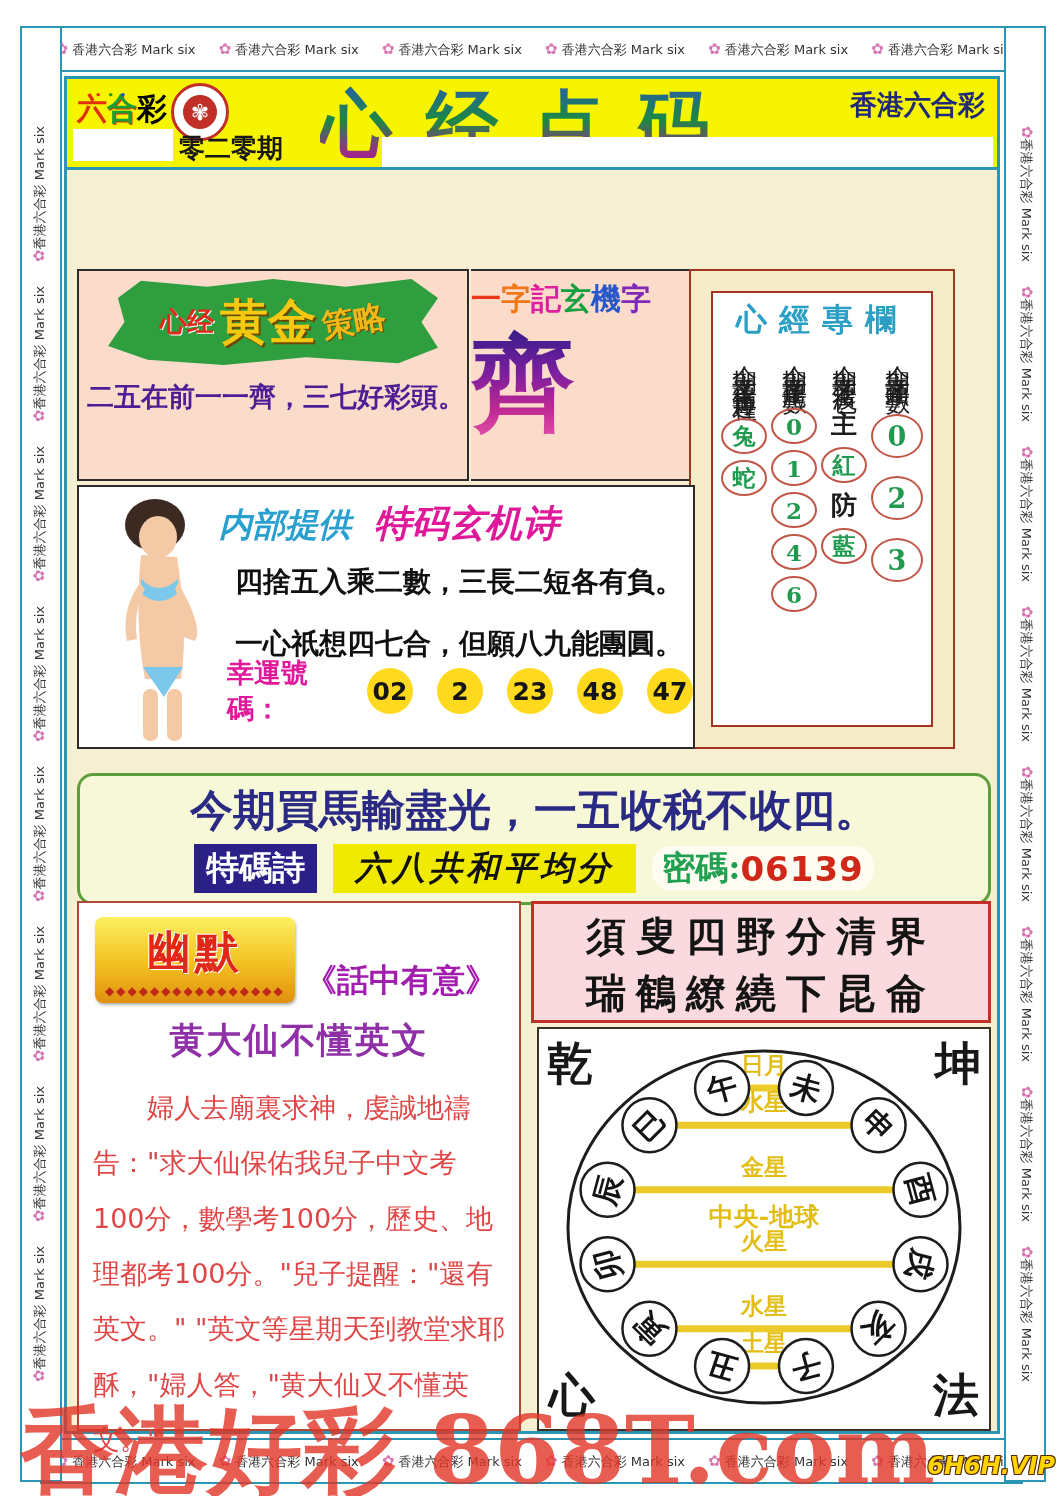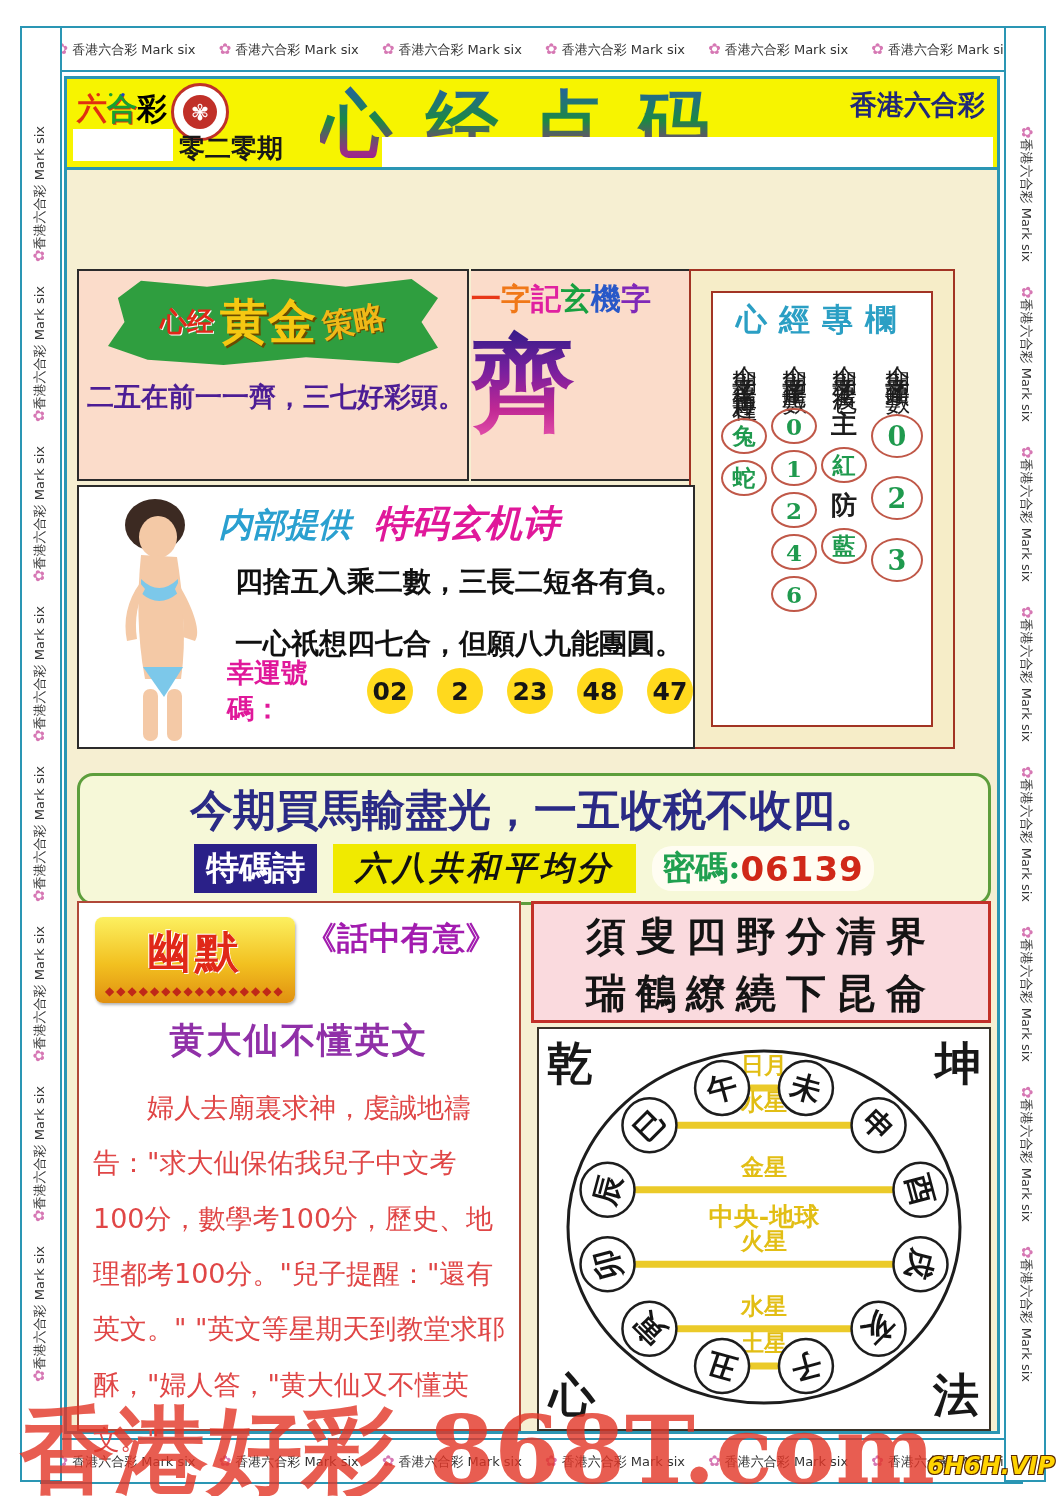--- a/index.html
+++ b/index.html
@@ -100,21 +100,21 @@
   .banner-row{display:flex;align-items:center;justify-content:center;margin-top:4px;gap:16px;}
   .poem-label{background:#2a2088;color:#fff;font-weight:bold;font-size:33px;padding:2px 12px;
               font-family:"DejaVu Serif",serif;}
   .poem-text{background:#f0ea00;color:#111;font-weight:bold;font-style:italic;font-size:33px;
              padding:2px 22px;font-family:"DejaVu Serif",serif;letter-spacing:4px;}
   .code-wrap{background:#fffdf2;border-radius:20px;padding:0 10px;display:flex;align-items:center;}
   .code-label{color:#20a050;font-weight:bold;font-size:33px;font-family:"DejaVu Serif",serif;}
   .code-val{color:#d02818;font-weight:bold;font-size:34px;letter-spacing:1px;}
   
   .box-f{left:10px;top:822px;width:444px;height:530px;background:#fff;border:2px solid #b04838;}
-  .humor-head{display:flex;align-items:flex-start;margin:14px 8px 0 16px;}
+  .humor-head{display:flex;align-items:flex-end;margin:14px 8px 0 16px;}
   .humor-badge{width:200px;height:86px;border-radius:8px;background:linear-gradient(180deg,#fcf060 0%,#f2c020 55%,#e09010 100%);
         display:flex;flex-direction:column;align-items:center;justify-content:center;box-shadow:1px 2px 3px rgba(0,0,0,.3);}
   .humor-badge .bt{color:#e02818;font-size:44px;font-weight:bold;font-family:"DejaVu Serif",serif;
         text-shadow:1px 1px 0 #fff,-1px -1px 0 #fff;letter-spacing:4px;}
   .humor-badge .braid{color:#c02818;font-size:12px;letter-spacing:2px;margin-top:2px;white-space:nowrap;overflow:hidden;width:180px;}
   .humor-sub{color:#a21caf;font-weight:bold;font-size:32px;margin-left:10px;font-family:"DejaVu Serif",serif;white-space:nowrap;}
   .humor-title{text-align:center;color:#9030a8;font-size:35px;font-weight:bold;margin-top:14px;
                font-family:"DejaVu Serif",serif;letter-spacing:2px;}
   .humor-body{margin:16px 14px 0 14px;color:#e04646;font-size:27px;line-height:2.05;text-indent:2em;
               font-family:"DejaVu Sans",sans-serif;}

